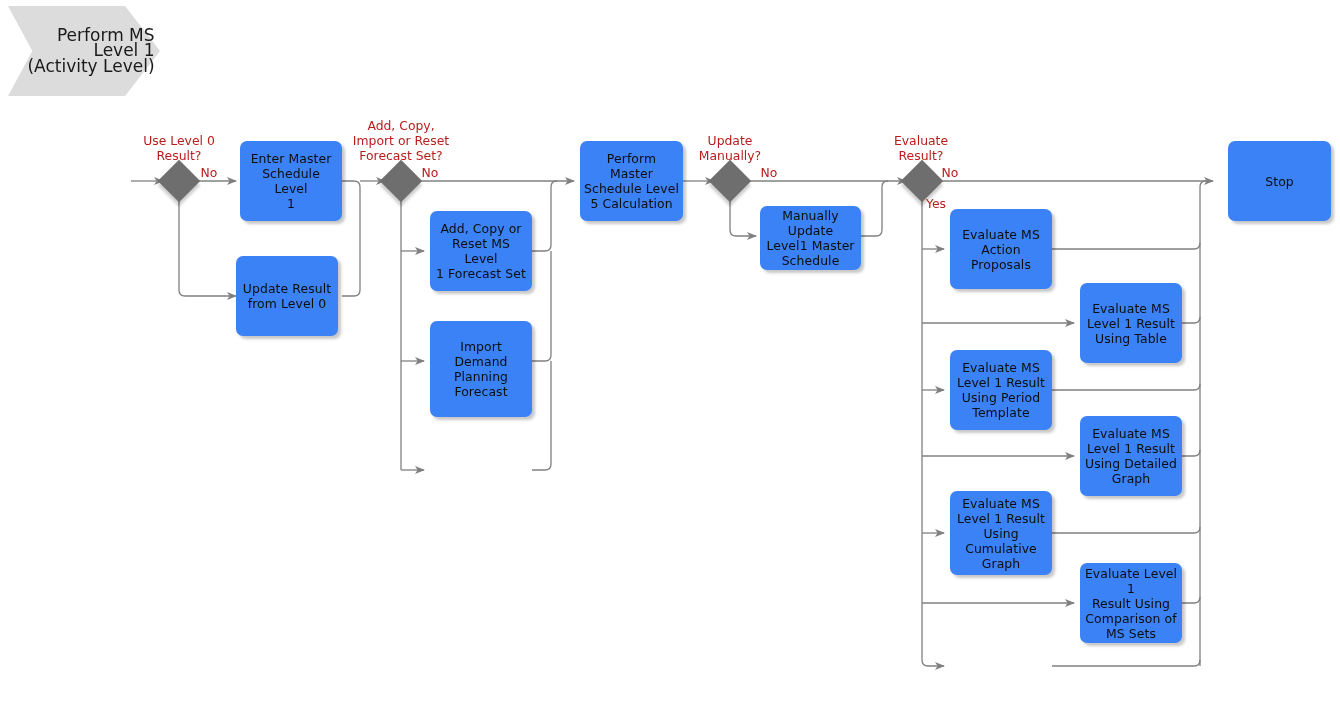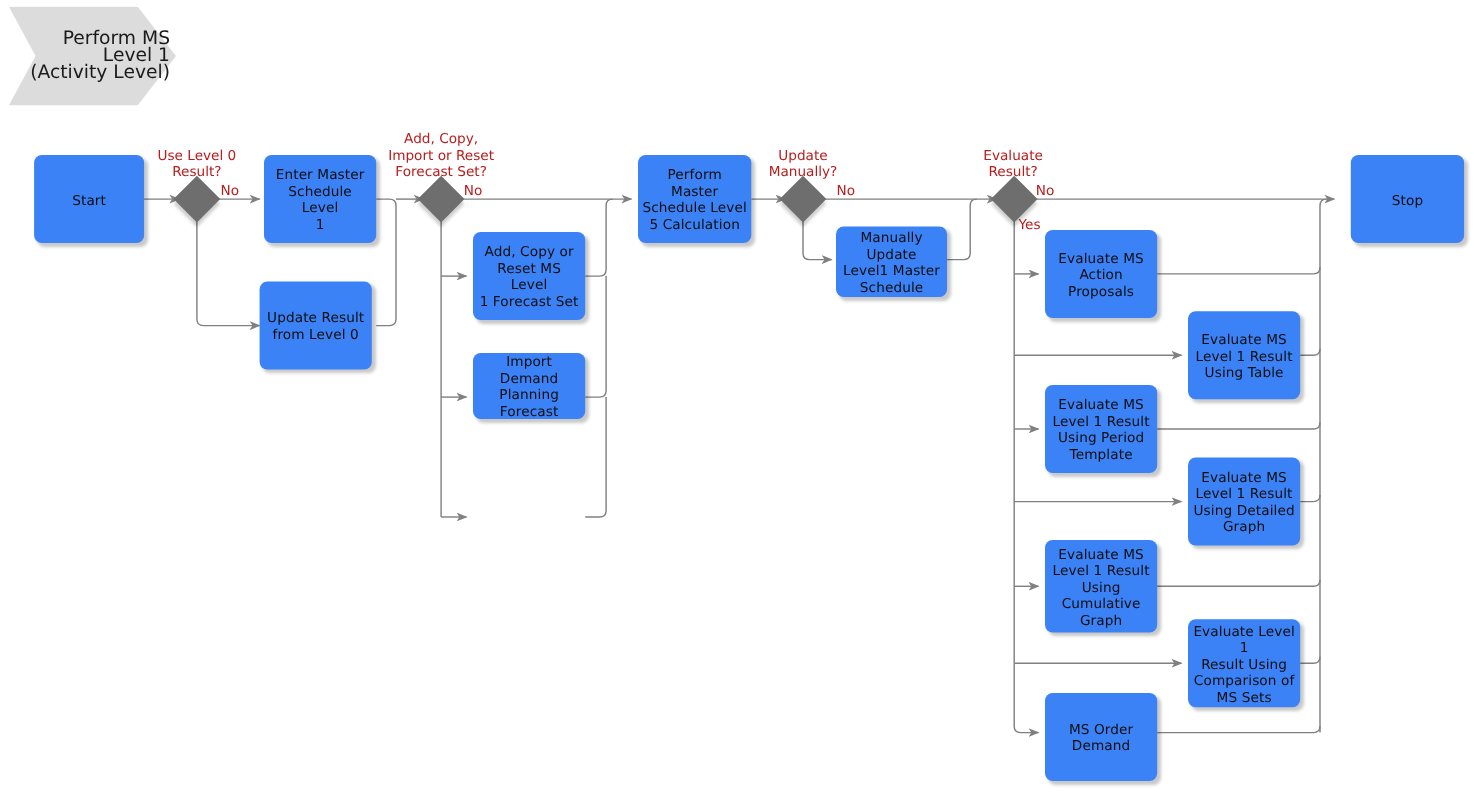--- a/index.html
+++ b/index.html
@@ -186,34 +186,33 @@
   <div class="edge-label" style="left:681px; top:133px; width:98px;">Update
 Manually?</div>
   <div class="edge-label" style="left:758px; top:165px; width:22px;">No</div>
 
   <div class="decision" style="left:907px; top:166px;"></div>
   <div class="edge-label" style="left:872px; top:133px; width:98px;">Evaluate
 Result?</div>
   <div class="edge-label" style="left:939px; top:165px; width:22px;">No</div>
   <div class="edge-label" style="left:926px; top:196px; width:28px; text-align:left;">Yes</div>
 
-  <div class="node" style="left:31px; top:141px; width:100px; height:80px;">Start</div>
 
   <div class="node" style="left:240px; top:141px; width:102px; height:80px;">Enter Master
 Schedule Level
 1</div>
 
   <div class="node" style="left:236px; top:256px; width:102px; height:80px;">Update Result
 from Level 0</div>
 
   <div class="node" style="left:430px; top:211px; width:102px; height:80px;">Add, Copy or
 Reset MS Level
 1 Forecast Set</div>
 
-  <div class="node" style="left:430px; top:321px; width:102px; height:60px;">Import Demand
+  <div class="node" style="left:430px; top:321px; width:102px; height:96px;">Import Demand
 Planning
 Forecast</div>
 
 
   <div class="node" style="left:580px; top:141px; width:103px; height:80px;">Perform Master
 Schedule Level
 5 Calculation</div>
 
   <div class="node" style="left:760px; top:206px; width:101px; height:64px;">Manually Update
 Level1 Master
@@ -240,18 +239,16 @@
 Level 1 Result
 Using
 Cumulative
 Graph</div>
 
   <div class="node" style="left:1080px; top:563px; width:102px; height:80px;">Evaluate Level 1
 Result Using
 Comparison of
 MS Sets</div>
 
-  <div class="node" style="left:950px; top:630px; width:102px; height:80px;">MS Order
-Demand</div>
 
   <div class="node" style="left:1228px; top:141px; width:103px; height:80px;">Stop</div>
 
 </div>
 
 </body></html>

